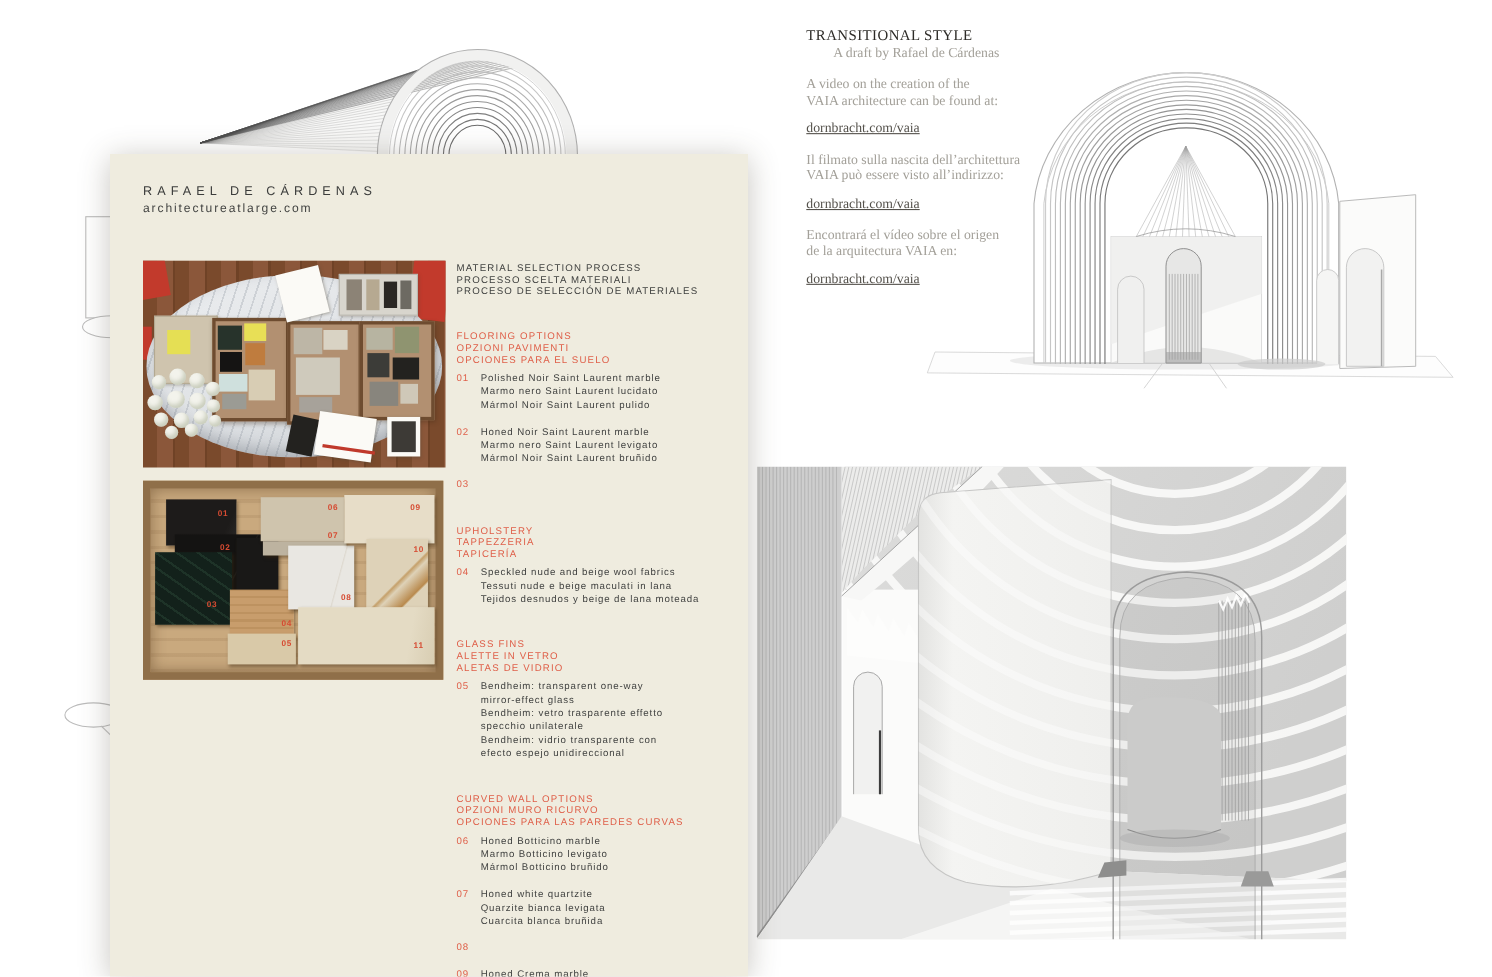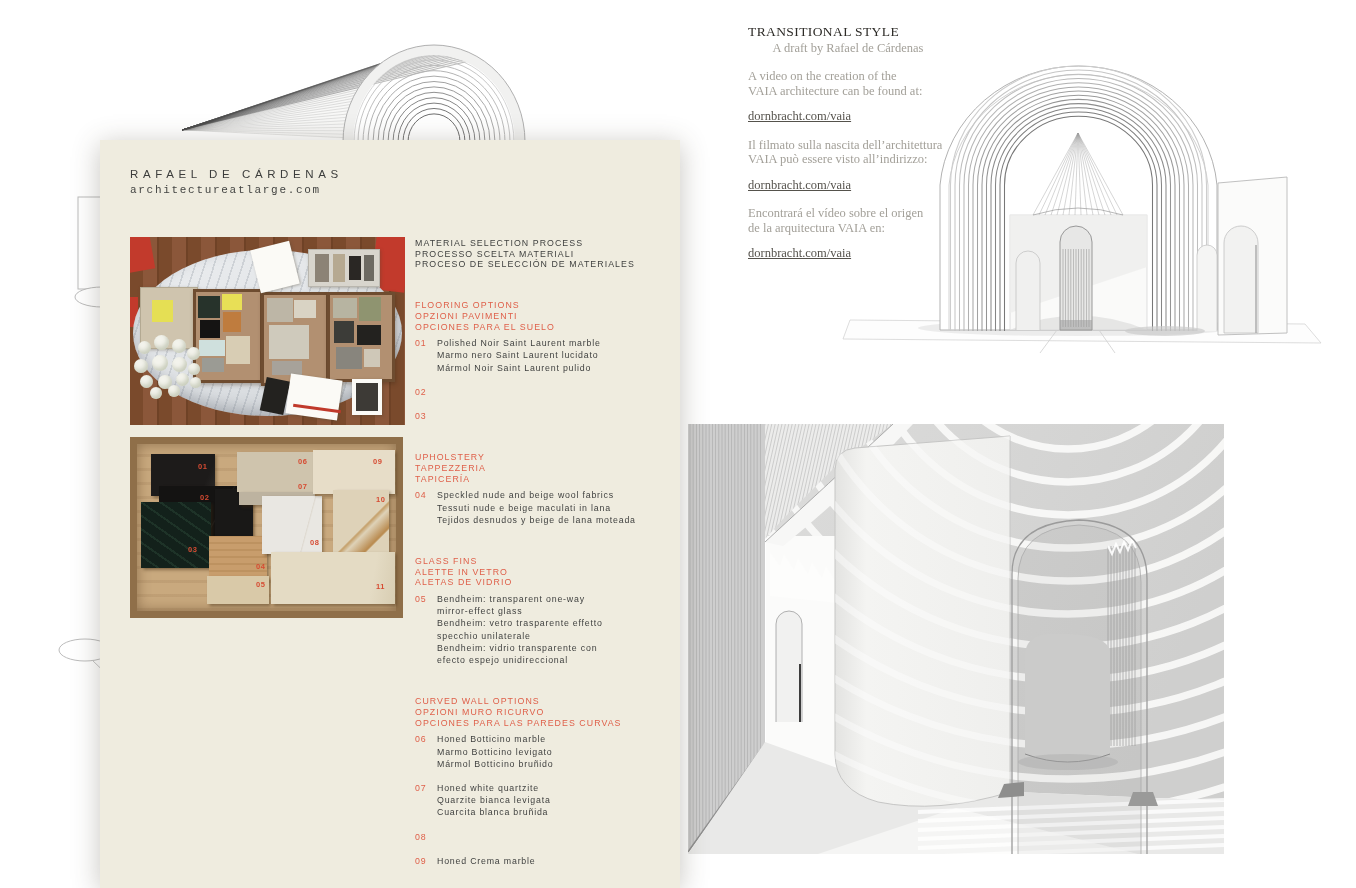--- a/index.html
+++ b/index.html
@@ -5,21 +5,21 @@
   html,body{margin:0;padding:0;background:#ffffff;}
   #stage{position:relative;width:1356px;height:888px;overflow:hidden;background:#ffffff;
          font-family:"Liberation Sans",sans-serif;}
   svg{display:block;}
 
   
   #cream-panel{position:absolute;left:100px;top:140px;width:580px;height:748px;
     background:#efecdf;box-shadow:0 4px 26px rgba(70,62,45,.30);z-index:5;}
   #brand{position:absolute;left:30px;top:28px;color:#3c3d3c;}
   #brand .name{font-size:11.5px;letter-spacing:4.6px;white-space:nowrap;}
-  #brand .url{font-size:11px;letter-spacing:1.7px;margin-top:4px;white-space:nowrap;color:#444543;font-family:Liberation Mono, monospace;}
+  #brand .url{font-size:11px;letter-spacing:1.7px;margin-top:4px;white-space:nowrap;color:#444543;}
 
   
   #photo-table{position:absolute;left:30px;top:97px;width:275px;height:188px;overflow:hidden;
     background:repeating-linear-gradient(90deg,#7a4a2c 0 13px,#8b573a 13px 27px,#6f4226 27px 29px);}
   .redpatch{position:absolute;background:#c23a2c;}
   #marble-table{position:absolute;left:3px;top:13px;width:269px;height:166px;border-radius:50%;
     background:
       repeating-linear-gradient(108deg,rgba(140,148,158,.28) 0 1.6px,rgba(0,0,0,0) 1.6px 9px),
       linear-gradient(160deg,#eceef0 0%,#dfe2e5 55%,#cfd3d7 100%);
     box-shadow:inset 0 -6px 14px rgba(90,95,105,.35);}
@@ -40,21 +40,21 @@
   #materials-col{position:absolute;left:315px;top:98px;width:258px;color:#3f403f;}
   #materials-col .intro div{font-size:8.8px;line-height:10.7px;letter-spacing:1.05px;white-space:nowrap;}
   .sec{margin-top:30px;}
   .sec-head div{font-size:8.8px;line-height:10.7px;letter-spacing:1.05px;color:#df604a;white-space:nowrap;}
   .item{display:flex;margin-top:5px;margin-bottom:12px;}
   .item:last-child{margin-bottom:0;}
   .item-num{flex:0 0 22px;font-size:8.8px;line-height:12.2px;letter-spacing:.8px;color:#df604a;}
   .item-lines div{font-size:8.8px;line-height:12.2px;letter-spacing:.8px;white-space:nowrap;}
 
   
-  #right-col{position:absolute;left:748px;top:25px;width:200px;
+  #right-col{position:absolute;left:733px;top:25px;width:200px;
     font-family:"Liberation Serif",serif;font-size:12.5px;line-height:14.5px;color:#a3a099;z-index:6;}
   #right-col .title{font-size:13.5px;letter-spacing:.4px;color:#2d2b27;}
   #right-col .subtitle{margin-top:1px;text-align:center;}
   #right-col .para{margin-top:14px;}
   #right-col .vlink{display:inline-block;margin-top:11px;color:#55524c;text-decoration:underline;cursor:pointer;text-align:center;}
 
   
   .deco{position:absolute;z-index:1;}
 </style>
 </head>
@@ -514,20 +514,25 @@
             <div class="item">
               <span class="item-num">01</span>
               <div class="item-lines">
                 <div>Polished Noir Saint Laurent marble</div>
                 <div>Marmo nero Saint Laurent lucidato</div>
                 <div>Mármol Noir Saint Laurent pulido</div>
               </div>
             </div>
             <div class="item">
               <span class="item-num">02</span>
+              <div class="item-lines">
+                <div>Honed Noir Saint Laurent marble</div>
+                <div>Marmo nero Saint Laurent levigato</div>
+                <div>Mármol Noir Saint Laurent bruñido</div>
+              </div>
             </div>
             <div class="item">
               <span class="item-num">03</span>
             </div>
           </div>
           <div class="sec">
             <div class="sec-head">
               <div>UPHOLSTERY</div>
               <div>TAPPEZZERIA</div>
               <div>TAPICERÍA</div>

